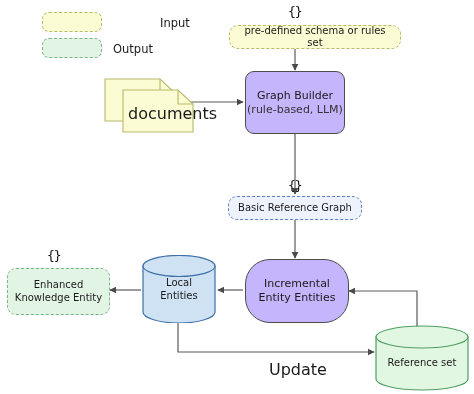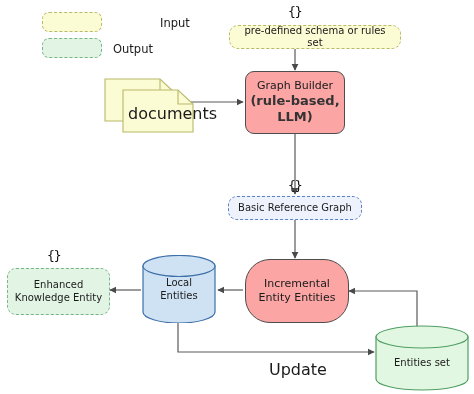--- a/index.html
+++ b/index.html
@@ -64,29 +64,28 @@
     background: #edf2fc;
     border: 1.3px dashed #5f7fc4;
   }
   .dashed-green {
     background: #e2f4e4;
     border: 1.3px dashed #79b387;
   }
 
   
   .proc-box {
-    background: #fca5a5;
+    background: #c4b5fd;
     border: 1.2px solid #4d4d4d;
     border-radius: 9px;
     font-size: 11px;
   }
   .proc-sub {
-    font-size: 13px;
+    font-size: 11px;
     color: #333;
-    font-weight: bold;
   }
 
   
   .braces {
     position: absolute;
     font-family: "DejaVu Sans Mono", monospace;
     font-size: 13px;
     color: #111;
     letter-spacing: -1px;
     white-space: nowrap;
@@ -213,18 +212,18 @@
   <div class="node dashed-node dashed-green" style="left:7px; top:268px; width:103px; height:47px;">
     <span>Enhanced</span>
     <span>Knowledge Entity</span>
   </div>
 
   <div class="cyl-wrap" style="left:374px; top:325px; width:96px; height:66px;">
     <svg width="96" height="66" viewBox="0 0 96 66">
       <path d="M 2 12 L 2 54 A 46 11 0 0 0 94 54 L 94 12 Z" fill="#e2f7e2" stroke="#4f9e63" stroke-width="1.2"></path>
       <ellipse cx="48" cy="12" rx="46" ry="11" fill="#e2f7e2" stroke="#4f9e63" stroke-width="1.2"></ellipse>
     </svg>
-    <div class="cyl-label" style="top:32px;">Entities set</div>
+    <div class="cyl-label" style="top:32px;">Reference set</div>
   </div>
 
   <div class="edge-label" style="left:269px; top:360px;">Update</div>
 
 </div>
 
 </body></html>

